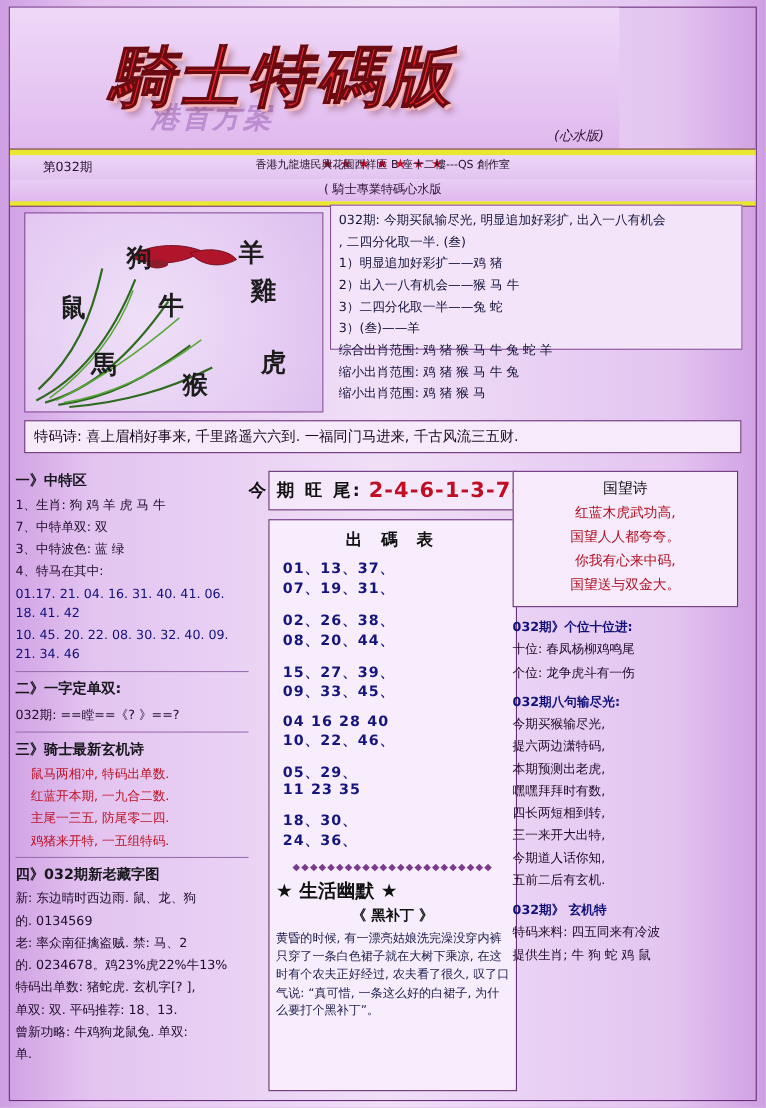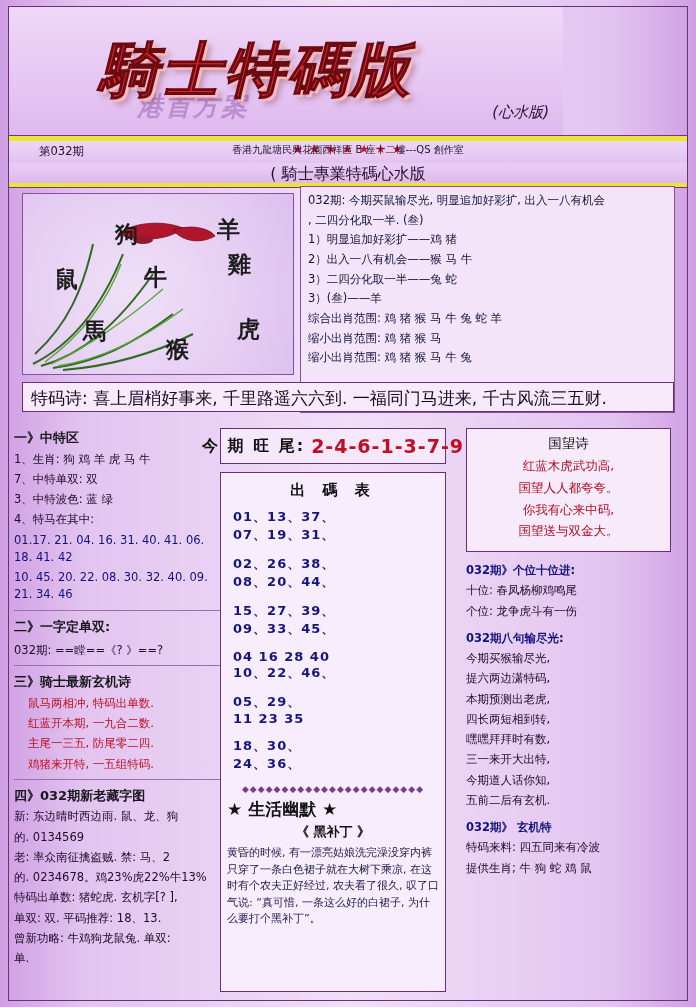--- a/index.html
+++ b/index.html
@@ -35,22 +35,22 @@
     -webkit-text-stroke:1px #6a0b12;
     text-shadow:3px 3px 0 #f7b9bd, 5px 5px 6px rgba(90,0,10,.35);
     white-space:nowrap;
   }
   .title-ghost{
     position:absolute;left:128px;top:82px;
     font-size:26px;font-weight:bold;color:#b07dc7;opacity:.75;
     letter-spacing:2px;white-space:nowrap;
   }
   .title-sub{
-    position:absolute;right:14px;top:96px;
-    font-size:15px;color:#2b1030;white-space:nowrap;
+    position:absolute;right:14px;top:108px;
+    font-size:12px;color:#2b1030;white-space:nowrap;
   }
   .hdr-line{
     position:absolute;left:9px;top:135px;width:678px;height:6px;
     background:#e8e832;border-top:1px solid #7a2f8a;border-bottom:1px solid #7a2f8a;
   }
   .addr-band{
     position:absolute;left:9px;top:141px;width:678px;height:22px;
     background:linear-gradient(180deg,#edd6f6,#e3c2f0);
   }
   .addr-text{
@@ -63,63 +63,63 @@
   .stars{
     position:absolute;left:0;top:1px;width:678px;text-align:center;
     font-size:12px;color:#c9122b;letter-spacing:1px;
   }
   .addr-band2{
     position:absolute;left:9px;top:163px;width:678px;height:20px;
     background:linear-gradient(180deg,#e9cdf4,#dfb8ee);
   }
   .addr-text2{
     position:absolute;left:0;top:1px;width:678px;text-align:center;
-    font-size:16px;color:#2a1030;white-space:nowrap;
+    font-size:11px;color:#2a1030;white-space:nowrap;
   }
   .hdr-line2{
     position:absolute;left:9px;top:183px;width:678px;height:4px;
     background:#e8e832;border-bottom:1px solid #7a2f8a;
   }
 
   
   .zbox{
     position:absolute;left:22px;top:193px;width:270px;height:180px;
     background:radial-gradient(circle at 40% 55%, #efe0f8 0%, #e4caf2 70%, #dcbfee 100%);
     border:1px solid #8a4f9c;
   }
   .zchar{position:absolute;font-size:23px;font-weight:bold;color:#1c1c1c;}
   .leafsvg{position:absolute;left:0;top:0;}
   .fbox{
-    position:absolute;left:300px;top:186px;width:375px;height:227px;
+    position:absolute;left:300px;top:186px;width:375px;height:132px;
     background:#f3e4fa;border:1px solid #8a4f9c;
     padding:5px 7px;box-sizing:border-box;
   }
   .fbox p{margin:0 0 3px 0;font-size:11.5px;color:#12123a;line-height:1.45;}
 
   
   .poem{
     position:absolute;left:22px;top:382px;width:652px;height:30px;
     background:#f6eafb;border:1px solid #6a2f7a;
-    font-size:17px;color:#1a0b22;line-height:30px;padding-left:8px;
+    font-size:13px;color:#1a0b22;line-height:30px;padding-left:8px;
     box-sizing:border-box;white-space:nowrap;
   }
 
   
   .col-left{
     position:absolute;left:14px;top:428px;width:212px;height:566px;
     font-size:11.5px;color:#1d0b28;
   }
   .sec-title{font-size:13px;font-weight:bold;color:#17171d;margin:0 0 3px 0;}
   .col-left p{margin:0 0 3px 0;line-height:1.5;}
   .blue{color:#10107c;}
   .red{color:#bd0f22;}
   .hr-thin{border:0;border-top:1px solid #9a6fae;margin:6px 0;}
 
   .mid{
-    position:absolute;left:220px;top:428px;width:190px;
+    position:absolute;left:244px;top:428px;width:190px;
   }
   .mid-head{
     width:226px;height:36px;background:#f5e8fb;border:1px solid #6a2f7a;
     box-sizing:border-box;display:flex;align-items:center;justify-content:center;
     white-space:nowrap;
   }
   .mid-head .lbl{font-size:16px;font-weight:bold;color:#111;letter-spacing:2px;}
   .mid-head .nums{font-size:19px;font-weight:bold;color:#c00f24;margin-left:6px;letter-spacing:1px;}
   .mid-body{
     margin-top:8px;width:226px;height:520px;background:#f7edfc;
@@ -207,22 +207,22 @@
   </div>
 
   <div class="fbox">
     <p>032期: 今期买鼠输尽光, 明显追加好彩扩, 出入一八有机会</p>
     <p>, 二四分化取一半. (叁)</p>
     <p>1）明显追加好彩扩——鸡 猪</p>
     <p>2）出入一八有机会——猴 马 牛</p>
     <p>3）二四分化取一半——兔 蛇</p>
     <p>3）(叁)——羊</p>
     <p>综合出肖范围: 鸡 猪 猴 马 牛 兔 蛇 羊</p>
+    <p>缩小出肖范围: 鸡 猪 猴 马 牛 兔</p>
     <p>缩小出肖范围: 鸡 猪 猴 马</p>
-    <p>缩小出肖范围: 鸡 猪 猴 马 牛 兔</p>
   </div>
 
   <div class="poem">特码诗: 喜上眉梢好事来, 千里路遥六六到. 一福同门马进来, 千古风流三五财.</div>
 
   <div class="col-left">
     <p class="sec-title">一》中特区</p>
     <p>1、生肖: 狗 鸡 羊 虎 马 牛</p>
     <p>7、中特单双: 双</p>
     <p>3、中特波色:  蓝  绿</p>
     <p>4、特马在其中:</p>
@@ -302,22 +302,22 @@
       <p class="rb-head">032期》个位十位进:</p>
       <p>十位: 春凤杨柳鸡鸣尾</p>
       <p>个位: 龙争虎斗有一伤</p>
     </div>
 
     <div class="rblock">
       <p class="rb-head">032期八句输尽光:</p>
       <p>今期买猴输尽光,</p>
       <p>提六两边潇特码,</p>
       <p>本期预测出老虎,</p>
+      <p>嘿嘿拜拜时有数,</p>
       <p>四长两短相到转,</p>
-      <p>嘿嘿拜拜时有数,</p>
       <p>三一来开大出特,</p>
       <p>今期道人话你知,</p>
       <p>五前二后有玄机.</p>
     </div>
 
     <div class="rblock">
       <p class="rb-head">032期》  玄机特</p>
       <p>特码来料: 四五同来有冷波</p>
       <p>提供生肖; 牛 狗 蛇 鸡 鼠</p>
     </div>

